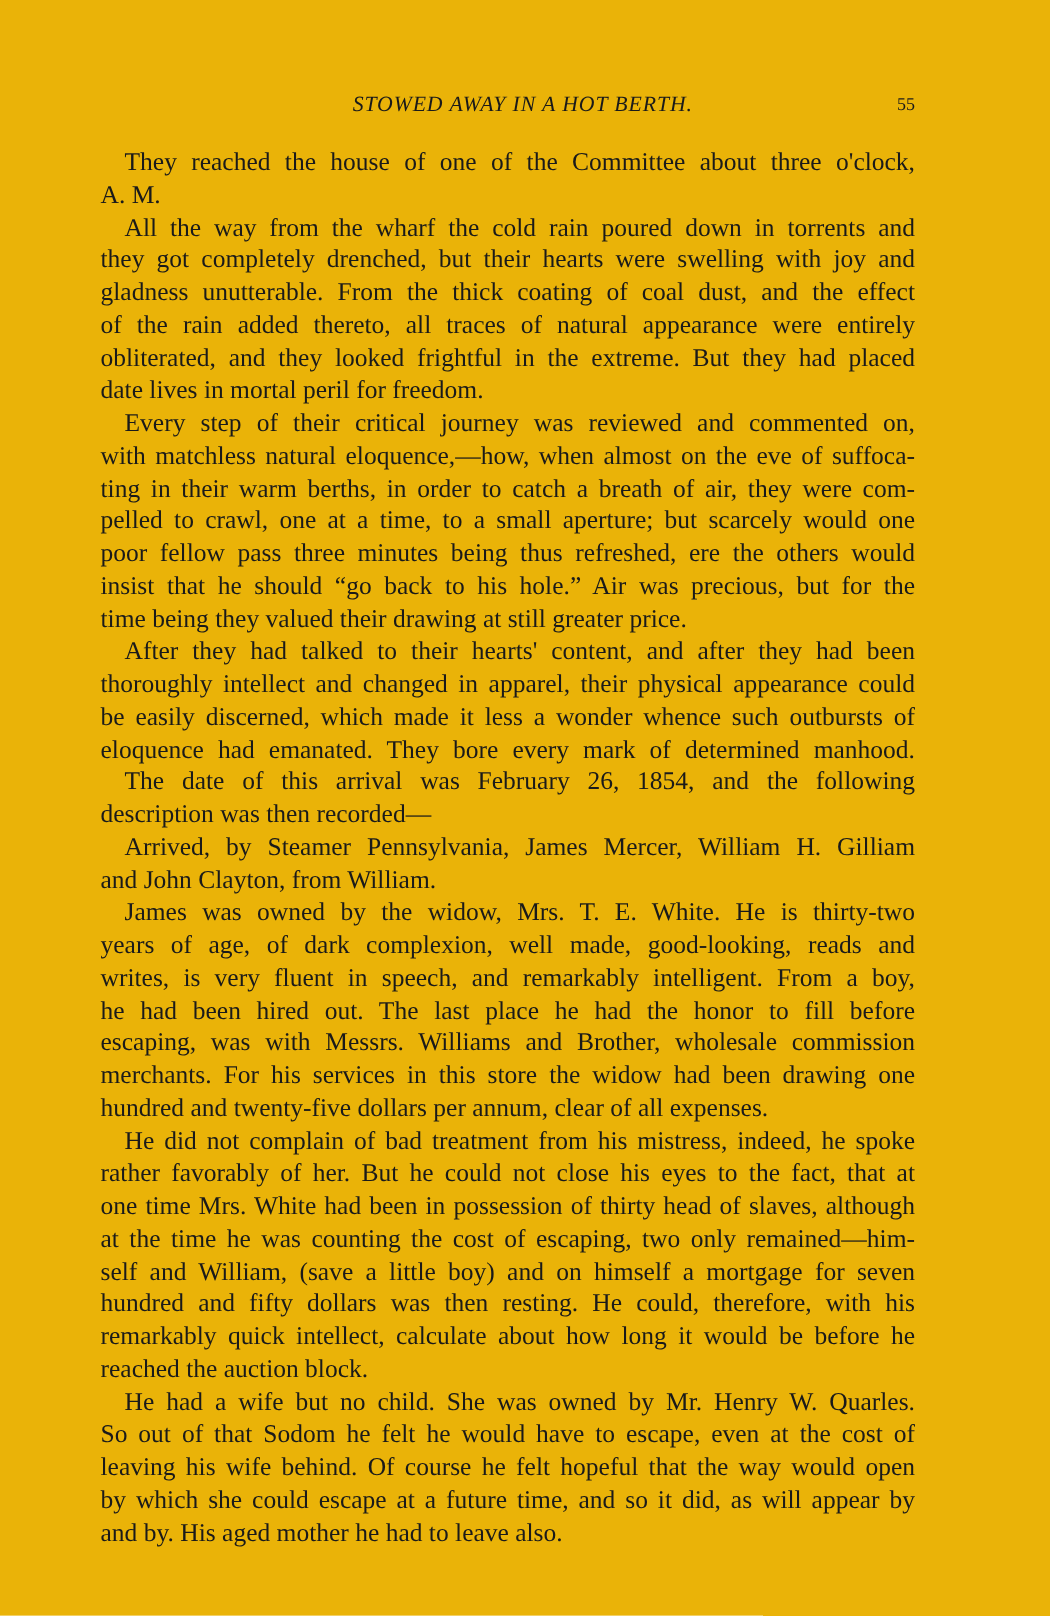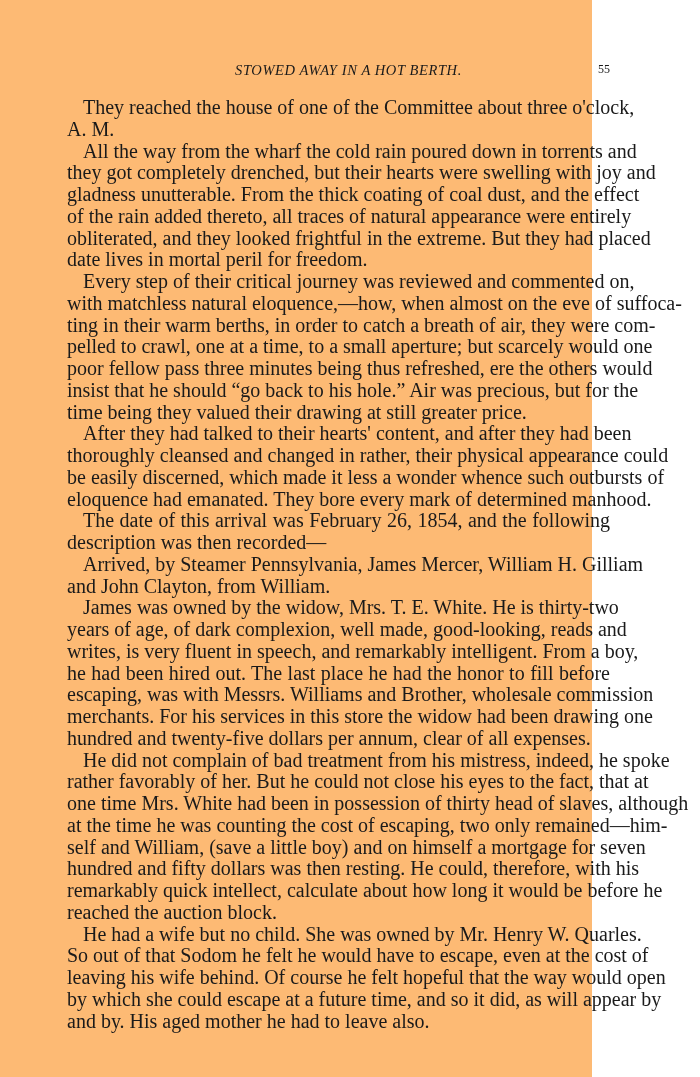--- a/index.html
+++ b/index.html
@@ -1,21 +1,21 @@
 <!DOCTYPE html>
 <html><head>
   <meta charset="utf-8">
   <style>
     html, body { margin: 0; padding: 0; background: #ffffff; }
     body { width: 700px; height: 1077px; position: relative; overflow: hidden; }
-    .page { position: absolute; left: 0; top: 0; width: 592px; height: 1077px; background: #fdba74; color: #1a1a1a; }
+    .page { position: absolute; left: 0; top: 0; width: 700px; height: 1077px; background: #eab308; color: #1a1a1a; }
     .header { position: absolute; top: 62px; left: 67px; width: 543px; height: 20px; font-family: "Liberation Serif", "DejaVu Serif", serif; }
     .running-title { position: absolute; left: 0; right: 0; text-align: center; font-style: italic; font-size: 14.5px; letter-spacing: 0.6px; top: 0; padding-left: 20px; }
     .page-number { position: absolute; right: 0; top: 0; font-size: 12px; }
-    .body { position: absolute; top: 97px; left: 67px; width: 543px; font-family: "Liberation Serif", "DejaVu Serif", serif; font-size: 20px; line-height: 21.75px; }
+    .body { position: absolute; top: 97px; left: 67px; width: 543px; font-family: "Liberation Serif", "DejaVu Serif", serif; font-size: 17px; line-height: 21.75px; }
     .line { display: block; white-space: nowrap; text-align: justify; text-align-last: justify; height: 21.75px; overflow: visible; }
     .line.last { text-align-last: left; }
     .line.indent { padding-left: 16px; }
   </style>
 </head>
 <body>
 
 <div class="page">
   <div class="header">
     <span class="running-title">STOWED AWAY IN A HOT BERTH.</span>
@@ -39,21 +39,21 @@
       <span class="line indent">Every step of their critical journey was reviewed and commented on,</span>
       <span class="line">with matchless natural eloquence,—how, when almost on the eve of suffoca-</span>
       <span class="line">ting in their warm berths, in order to catch a breath of air, they were com-</span>
       <span class="line">pelled to crawl, one at a time, to a small aperture; but scarcely would one</span>
       <span class="line">poor fellow pass three minutes being thus refreshed, ere the others would</span>
       <span class="line">insist that he should “go back to his hole.” Air was precious, but for the</span>
       <span class="line last">time being they valued their drawing at still greater price.</span>
     </div>
     <div>
       <span class="line indent">After they had talked to their hearts' content, and after they had been</span>
-      <span class="line">thoroughly cleansed and changed in rather, their physical appearance could</span>
+      <span class="line">thoroughly intellect and changed in apparel, their physical appearance could</span>
       <span class="line">be easily discerned, which made it less a wonder whence such outbursts of</span>
       <span class="line">eloquence had emanated. They bore every mark of determined manhood.</span>
     </div>
     <div>
       <span class="line indent">The date of this arrival was February 26, 1854, and the following</span>
       <span class="line last">description was then recorded—</span>
     </div>
     <div>
       <span class="line indent">Arrived, by Steamer Pennsylvania, James Mercer, William H. Gilliam</span>
       <span class="line last">and John Clayton, from William.</span>

